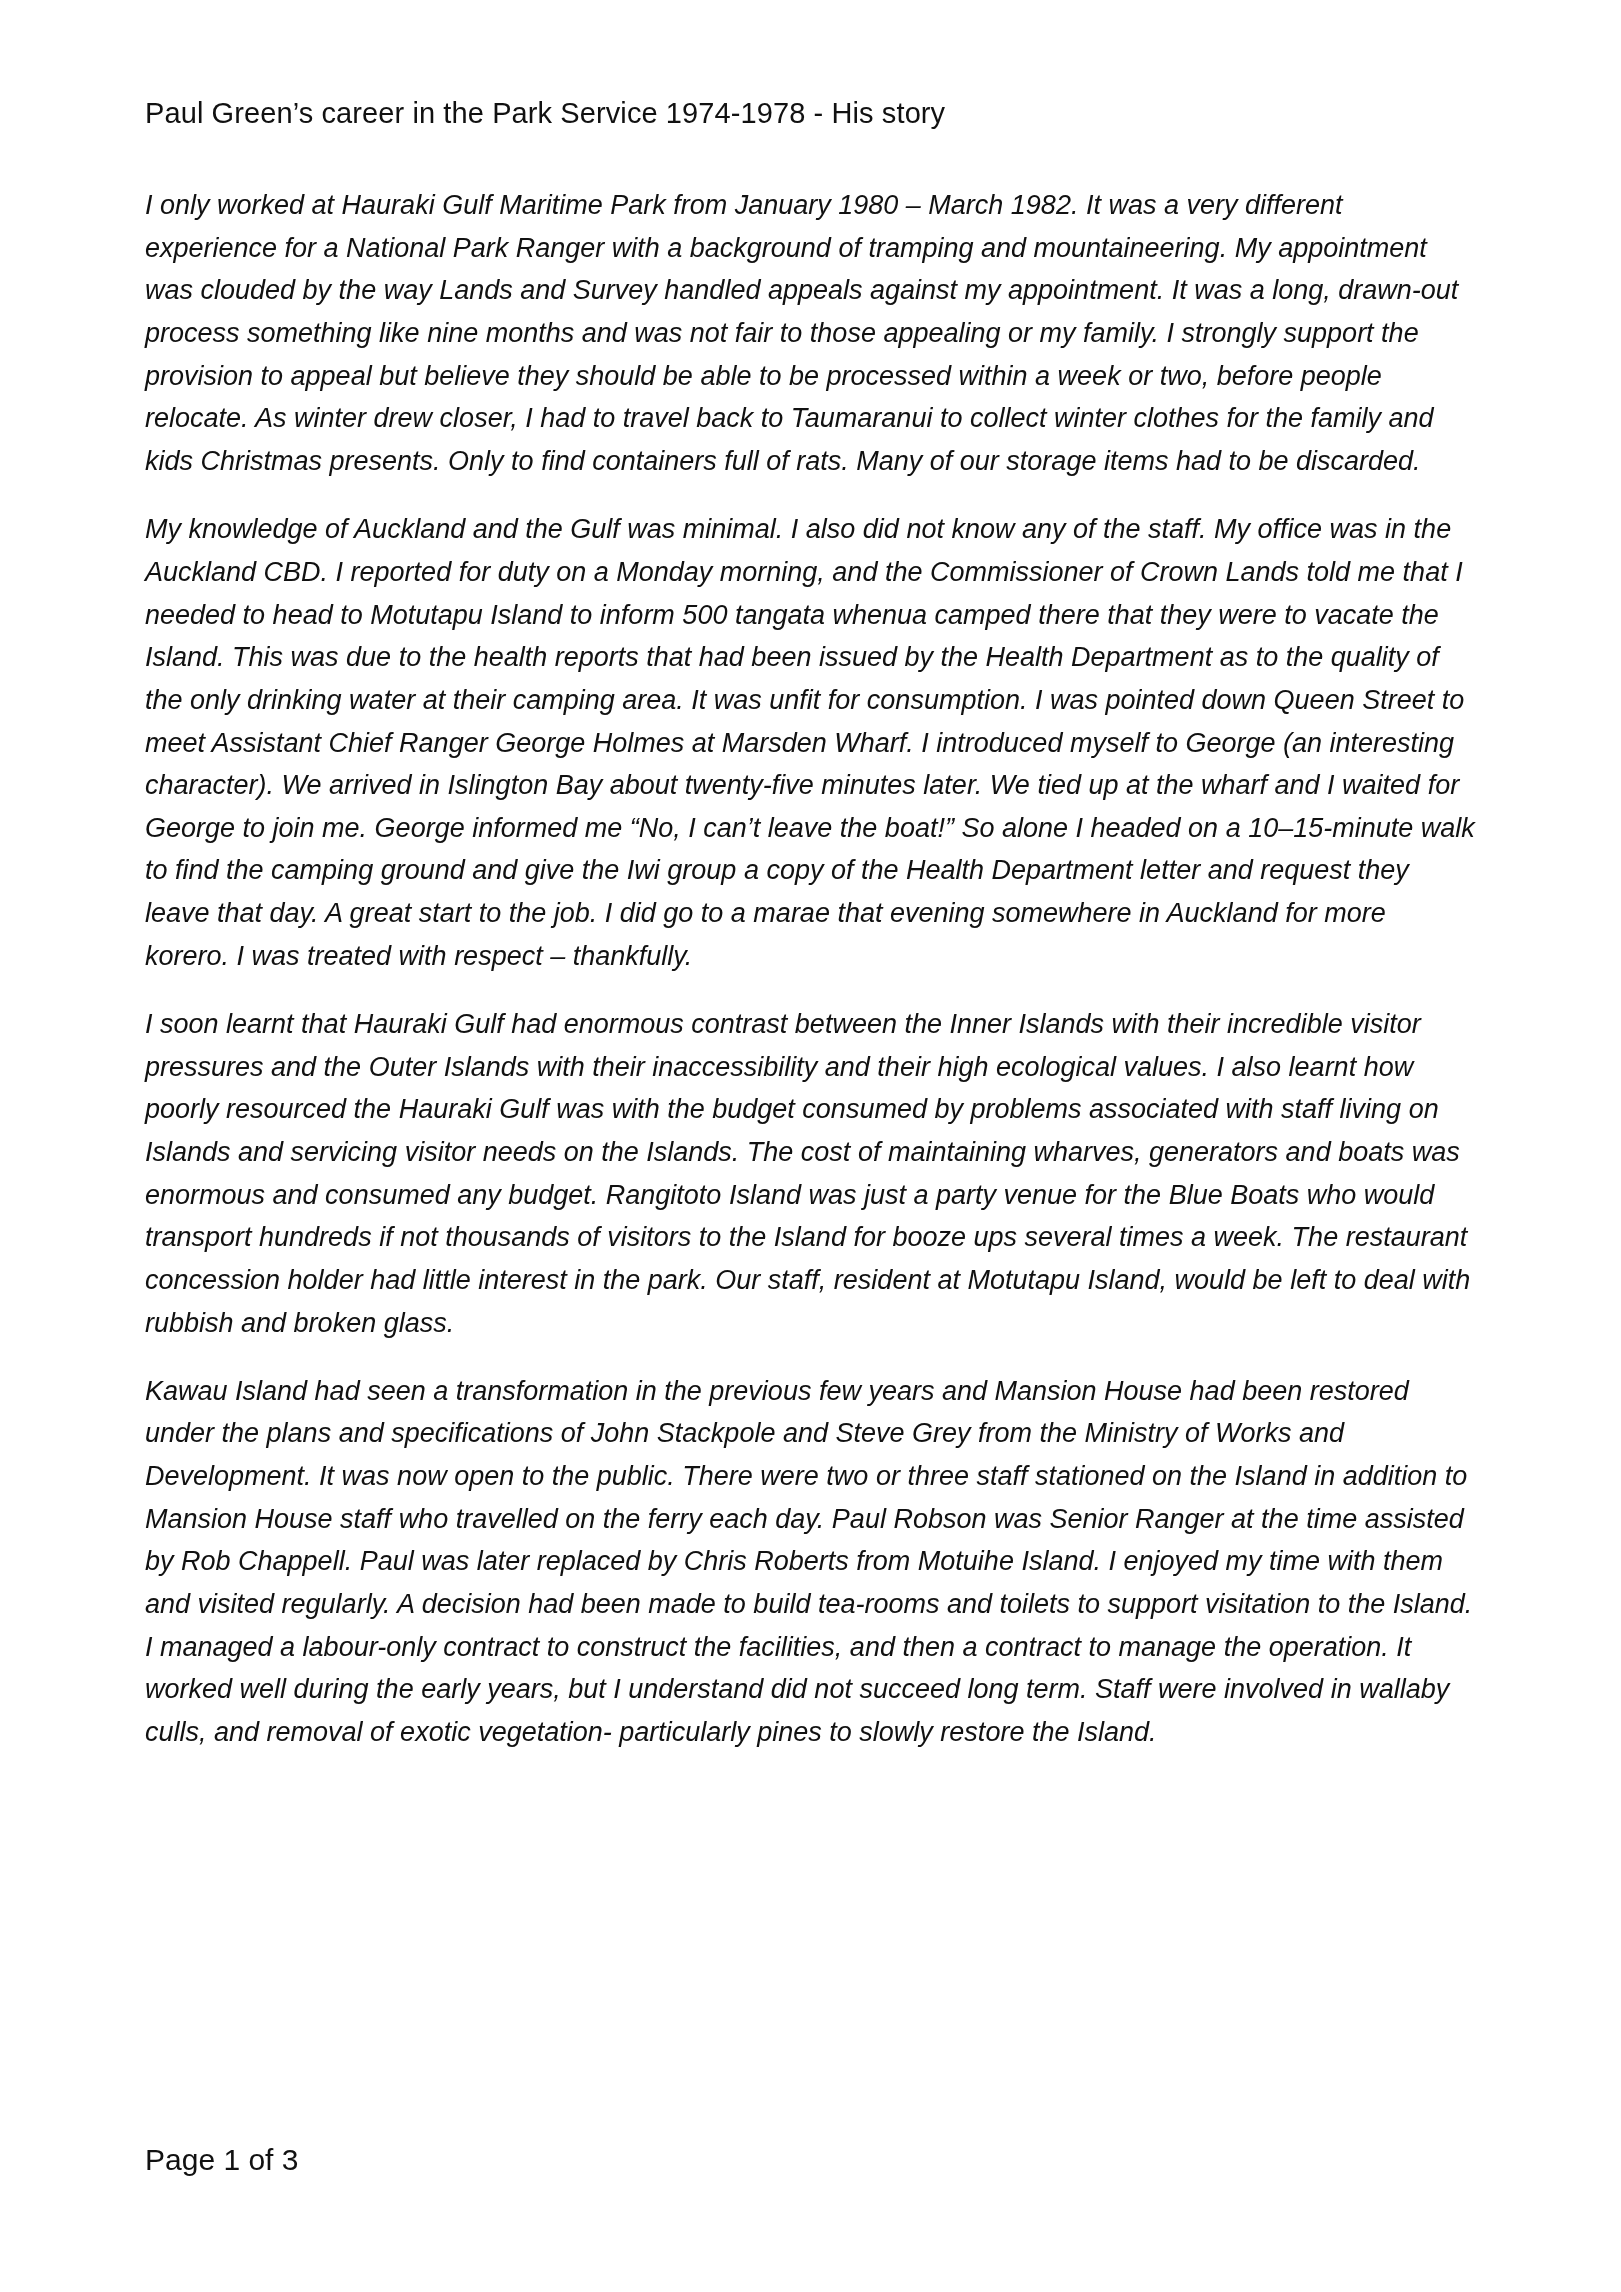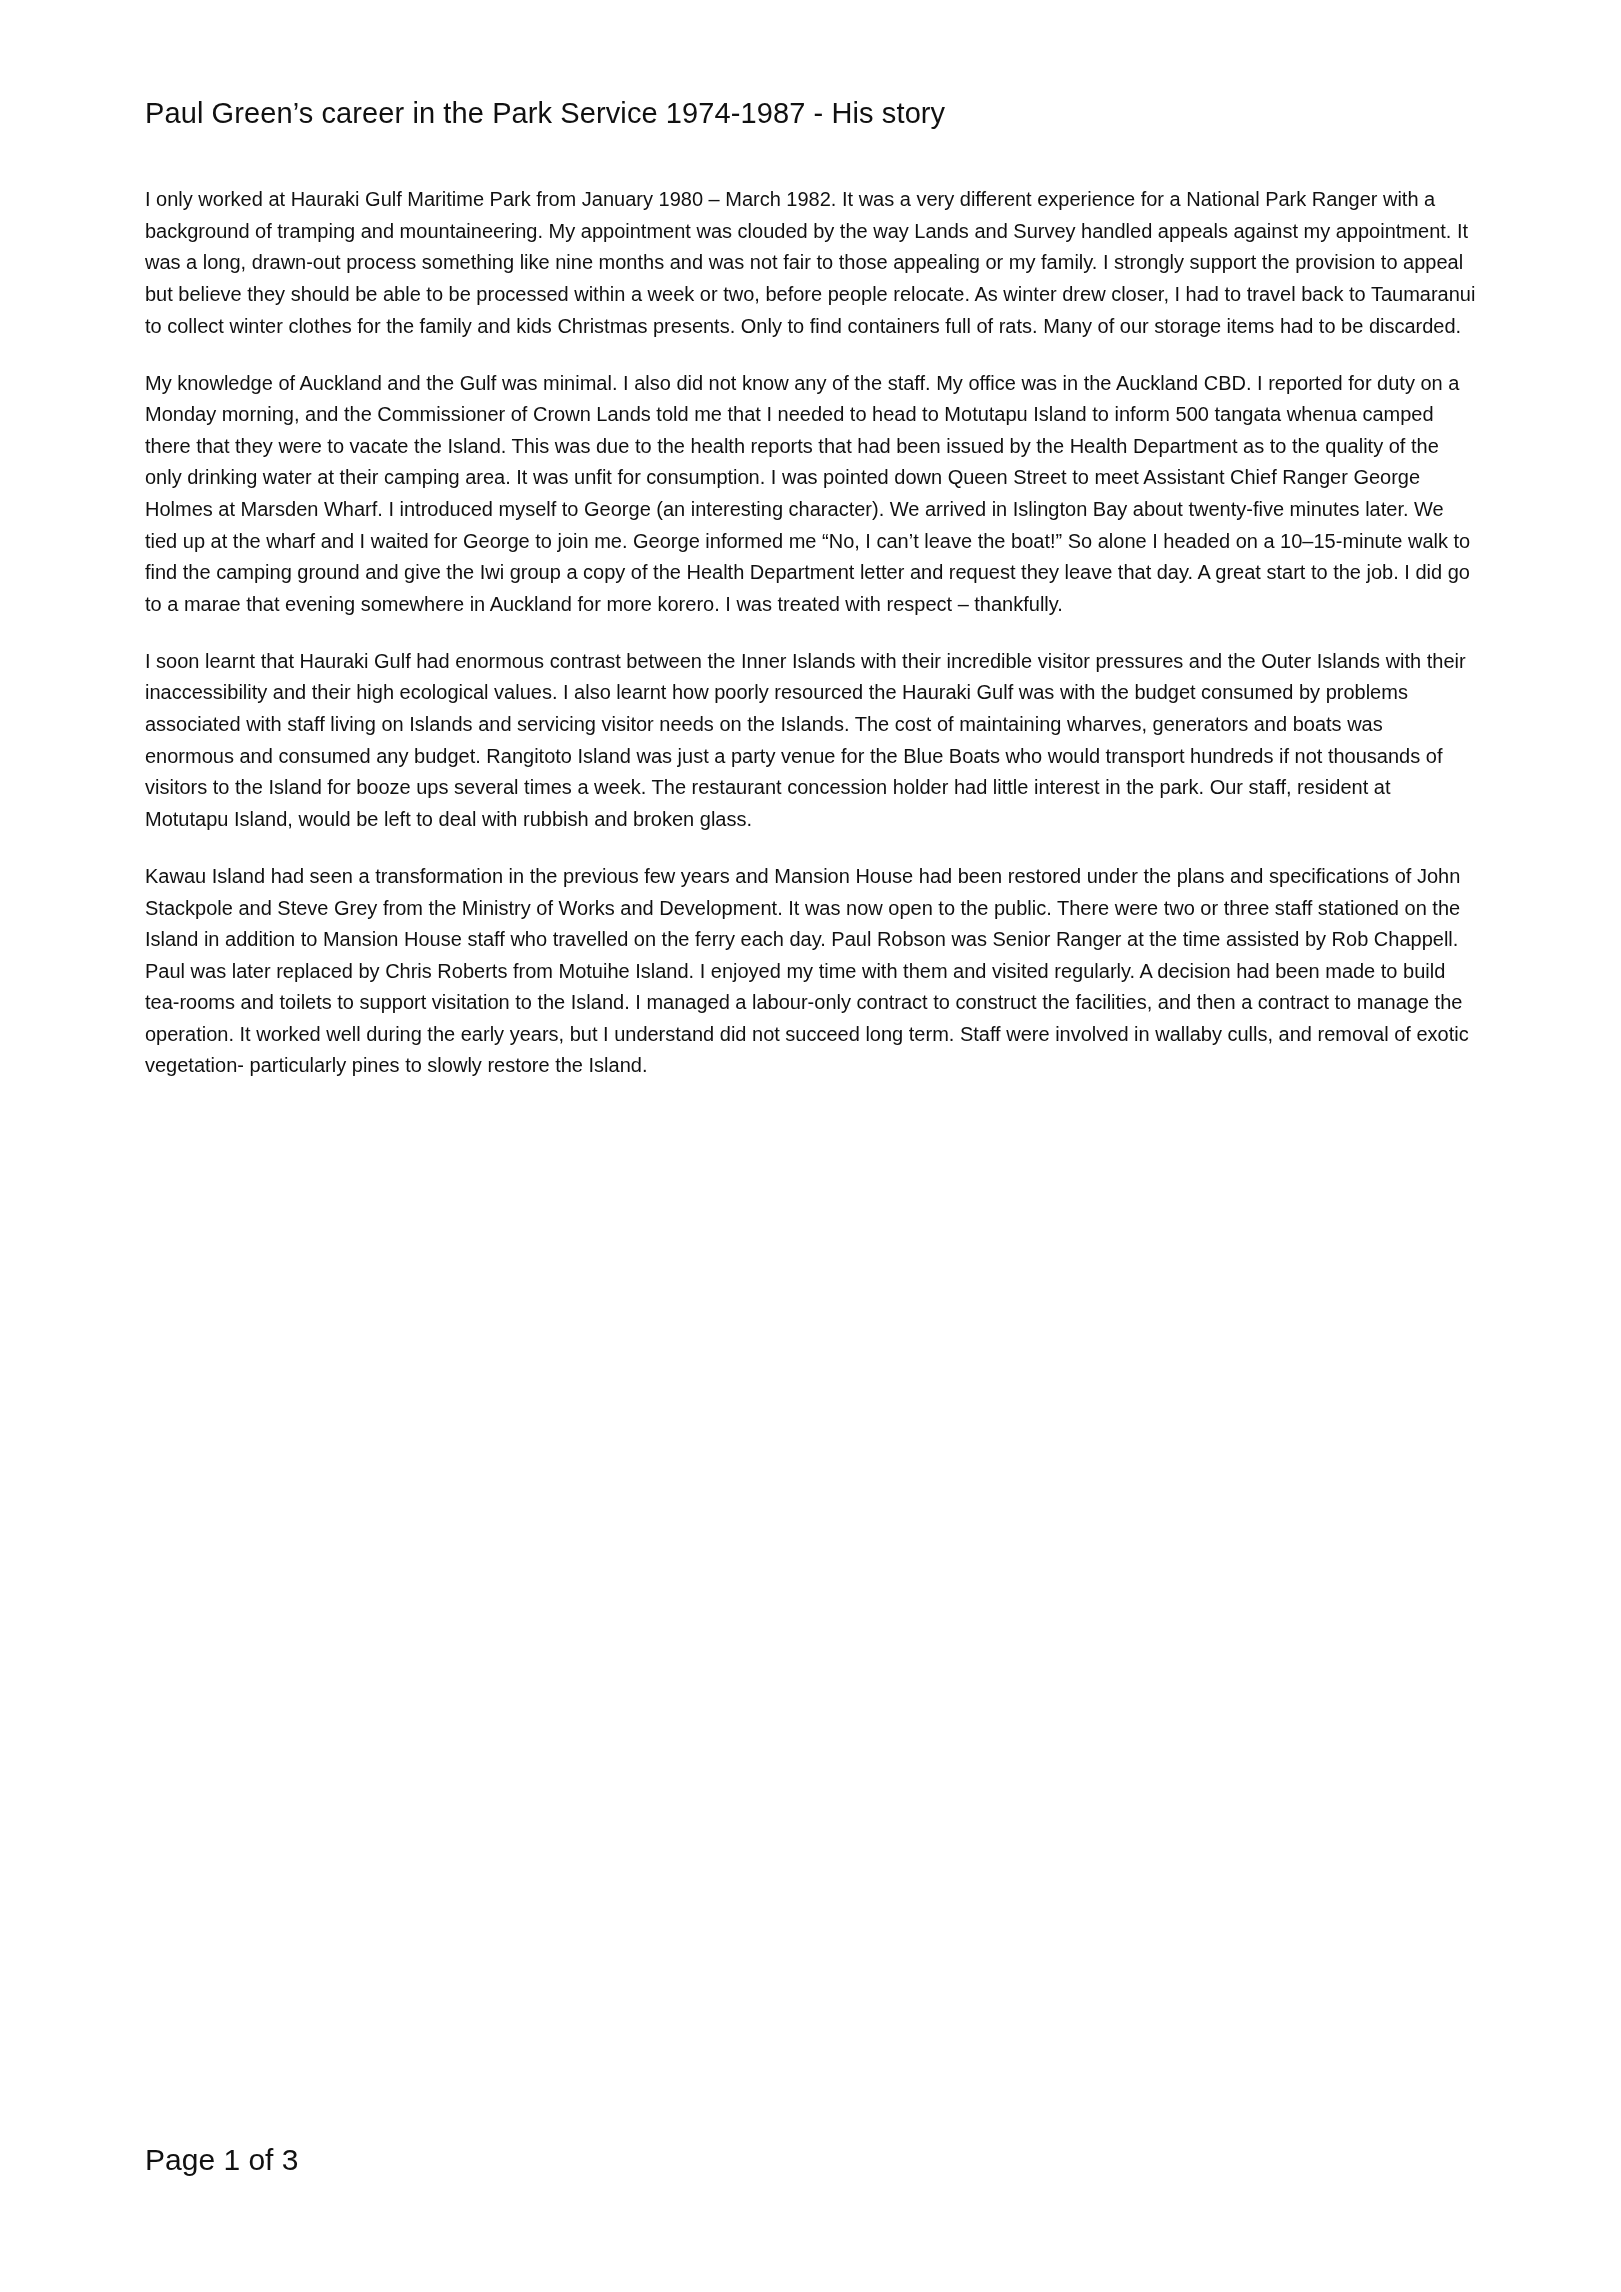--- a/index.html
+++ b/index.html
@@ -28,42 +28,43 @@
     letter-spacing: 0.1px;
   }
   .doc-title {
     font-size: 42px;
     font-weight: bold;
     color: #0b0b0b;
     margin: 0 0 37px 0;
     letter-spacing: 0.2px;
   }
   .para {
-    font-size: 20px;
+    font-size: 27px;
     line-height: 1.58;
     margin: 0 0 25.5px 0;
     text-align: left;
     color: #111111;
+    font-style: italic;
   }
   .footer {
     position: absolute;
     left: 145px;
     right: 145px;
     bottom: 116px;
     text-align: left;
     font-size: 30px;
     color: #111111;
   }
 </style>
 </head>
 <body>
 
 <div class="page">
 
-  <div class="doc-header">Paul Green’s career in the Park Service 1974-1987 - His story</div>
+  <div class="doc-header">Paul Green’s career in the Park Service 1974-1978 - His story</div>
 
 
   <p class="para">I only worked at Hauraki Gulf Maritime Park from January 1980 – March 1982. It was a very different experience for a National Park Ranger with a background of tramping and mountaineering. My appointment was clouded by the way Lands and Survey handled appeals against my appointment. It was a long, drawn-out process something like nine months and was not fair to those appealing or my family. I strongly support the provision to appeal but believe they should be able to be processed within a week or two, before people relocate. As winter drew closer, I had to travel back to Taumaranui to collect winter clothes for the family and kids Christmas presents. Only to find containers full of rats. Many of our storage items had to be discarded.</p>
   <p class="para">My knowledge of Auckland and the Gulf was minimal. I also did not know any of the staff. My office was in the Auckland CBD. I reported for duty on a Monday morning, and the Commissioner of Crown Lands told me that I needed to head to Motutapu Island to inform 500 tangata whenua camped there that they were to vacate the Island. This was due to the health reports that had been issued by the Health Department as to the quality of the only drinking water at their camping area. It was unfit for consumption. I was pointed down Queen Street to meet Assistant Chief Ranger George Holmes at Marsden Wharf. I introduced myself to George (an interesting character). We arrived in Islington Bay about twenty-five minutes later. We tied up at the wharf and I waited for George to join me. George informed me “No, I can’t leave the boat!” So alone I headed on a 10–15-minute walk to find the camping ground and give the Iwi group a copy of the Health Department letter and request they leave that day. A great start to the job.   I did go to a marae that evening somewhere in Auckland for more korero. I was treated with respect – thankfully.</p>
   <p class="para">I soon learnt that Hauraki Gulf had enormous contrast between the Inner Islands with their incredible visitor pressures and the Outer Islands with their inaccessibility and their high ecological values. I also learnt how poorly resourced the Hauraki Gulf was with the budget consumed by problems associated with staff living on Islands and servicing visitor needs on the Islands. The cost of maintaining wharves, generators and boats was enormous and consumed any budget. Rangitoto Island was just a party venue for the Blue Boats who would transport hundreds if not thousands of visitors to the Island for booze ups several times a week. The restaurant concession holder had little interest in the park. Our staff, resident at Motutapu Island, would be left to deal with rubbish and broken glass.</p>
   <p class="para">Kawau Island had seen a transformation in the previous few years and Mansion House had been restored under the plans and specifications of John Stackpole and Steve Grey from the Ministry of Works and Development. It was now open to the public. There were two or three staff stationed on the Island in addition to Mansion House staff who travelled on the ferry each day. Paul Robson was Senior Ranger at the time assisted by Rob Chappell. Paul was later replaced by Chris Roberts from Motuihe Island.  I enjoyed my time with them and visited regularly.  A decision had been made to build tea-rooms and toilets to support visitation to the Island. I managed a labour-only contract to construct the facilities, and then a contract to manage the operation. It worked well during the early years, but I understand did not succeed long term. Staff were involved in wallaby culls, and removal of exotic vegetation- particularly pines to slowly restore the Island.</p>
 
   <div class="footer">Page 1 of 3</div>
 
 </div>

